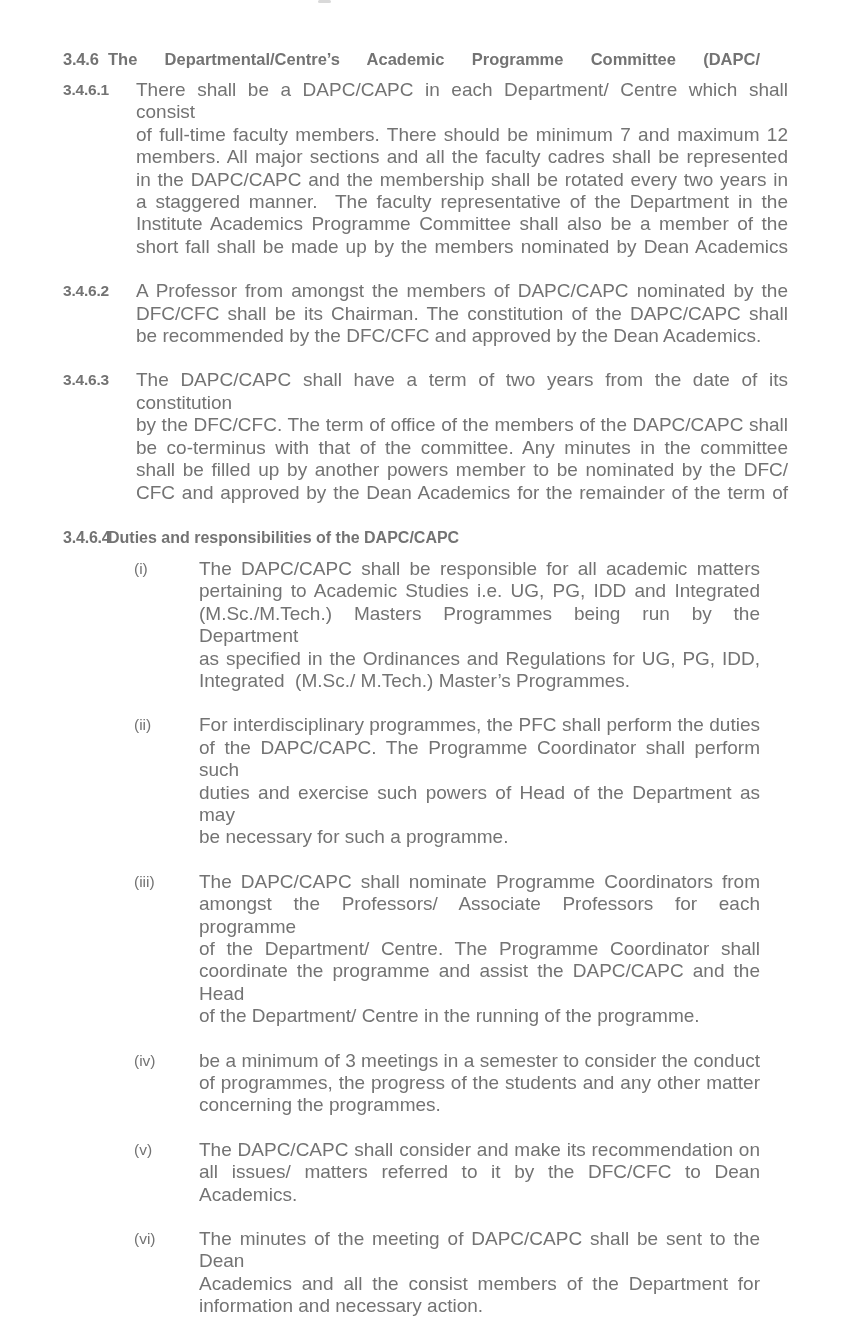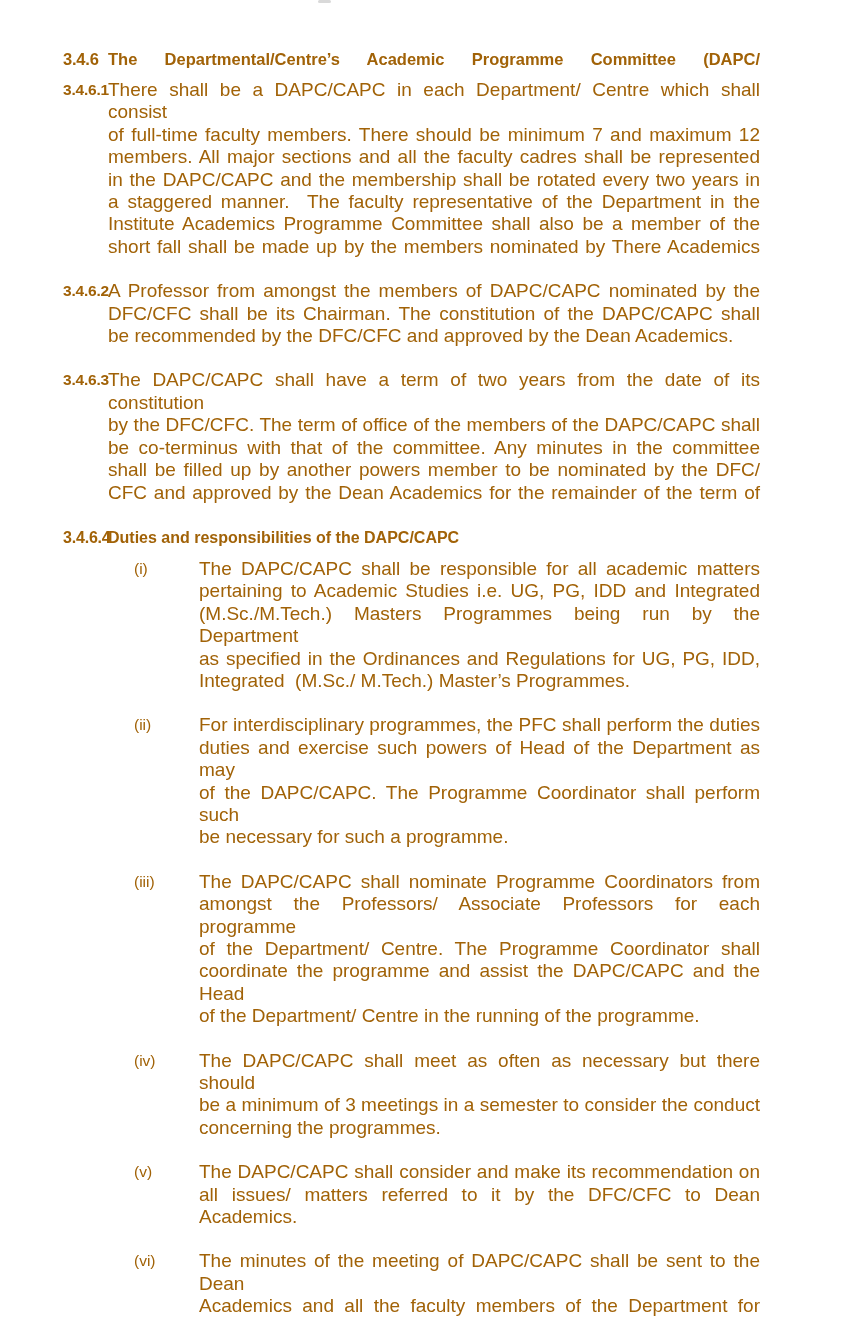--- a/index.html
+++ b/index.html
@@ -4,36 +4,36 @@
 <title>Document</title>
 <style>
   html, body { margin: 0; padding: 0; background: #ffffff; }
   .page {
     position: relative;
     width: 863px;
     height: 1320px;
     background: #ffffff;
     overflow: hidden;
     font-family: "Liberation Sans", "DejaVu Sans", sans-serif;
-    color: #a16207;
+    color: #737373;
   }
   .scan-artifact {
     position: absolute;
     left: 318px; top: 0;
     width: 13px; height: 3px;
     background: #d9d9d9;
     border-radius: 2px;
   }
   .content {
     position: absolute;
     left: 63px; top: 45px;
     width: 697px;
   }
   .block { display: grid; margin: 0 0 22px 0; }
-  .para  { grid-template-columns: 45px 652px; }
+  .para  { grid-template-columns: 45px 652px; gap: 28px; }
   .item  { grid-template-columns: 71px 65px 561px; }
   .h1-block { grid-template-columns: 45px 652px; margin-bottom: 6px; }
   .h2-block { grid-template-columns: 45px 652px; margin-bottom: 8px; }
   .num {
     font-weight: bold;
     font-size: 15.5px;
     line-height: 22.4px;
     letter-spacing: -0.2px;
   }
   .h1-block .num, .h1-block .lines { font-size: 16.5px; line-height: 28px; font-weight: bold; }
@@ -67,21 +67,21 @@
 
     <div class="block para">
       <div class="num">3.4.6.1</div>
       <div class="lines">
           <div class="ln">There shall be a DAPC/CAPC in each Department/ Centre which shall consist</div>
           <div class="ln">of full-time faculty members. There should be minimum 7 and maximum 12</div>
           <div class="ln">members. All major sections and all the faculty cadres shall be represented</div>
           <div class="ln">in the DAPC/CAPC and the membership shall be rotated every two years in</div>
           <div class="ln">a staggered manner.&nbsp; The faculty representative of the Department in the</div>
           <div class="ln">Institute Academics Programme Committee shall also be a member of the</div>
-          <div class="ln">short fall shall be made up by the members nominated by There Academics</div>
+          <div class="ln">short fall shall be made up by the members nominated by Dean Academics</div>
         </div>
     </div>
 
     <div class="block para">
       <div class="num">3.4.6.2</div>
       <div class="lines">
           <div class="ln">A Professor from amongst the members of DAPC/CAPC nominated by the</div>
           <div class="ln">DFC/CFC shall be its Chairman. The constitution of the DAPC/CAPC shall</div>
           <div class="ln last">be recommended by the DFC/CFC and approved by the Dean Academics.</div>
         </div>
@@ -115,61 +115,61 @@
           <div class="ln">as specified in the Ordinances and Regulations for UG, PG, IDD,</div>
           <div class="ln last">Integrated&nbsp; (M.Sc./ M.Tech.) Master’s Programmes.</div>
         </div>
     </div>
 
     <div class="block item">
       <div class="spacer"></div>
       <div class="marker">(ii)</div>
       <div class="lines">
           <div class="ln">For interdisciplinary programmes, the PFC shall perform the duties</div>
+          <div class="ln">of the DAPC/CAPC. The Programme Coordinator shall perform such</div>
           <div class="ln">duties and exercise such powers of Head of the Department as may</div>
-          <div class="ln">of the DAPC/CAPC. The Programme Coordinator shall perform such</div>
           <div class="ln last">be necessary for such a programme.</div>
         </div>
     </div>
 
     <div class="block item">
       <div class="spacer"></div>
       <div class="marker">(iii)</div>
       <div class="lines">
           <div class="ln">The DAPC/CAPC shall nominate Programme Coordinators from</div>
           <div class="ln">amongst the Professors/ Associate Professors for each programme</div>
           <div class="ln">of the Department/ Centre. The Programme Coordinator shall</div>
           <div class="ln">coordinate the programme and assist the DAPC/CAPC and the Head</div>
           <div class="ln last">of the Department/ Centre in the running of the programme.</div>
         </div>
     </div>
 
     <div class="block item">
       <div class="spacer"></div>
       <div class="marker">(iv)</div>
       <div class="lines">
-          <div class="ln">The DAPC/CAPC shall meet as often as necessary but there should</div>
           <div class="ln">be a minimum of 3 meetings in a semester to consider the conduct</div>
+          <div class="ln">of programmes, the progress of the students and any other matter</div>
           <div class="ln last">concerning the programmes.</div>
         </div>
     </div>
 
     <div class="block item">
       <div class="spacer"></div>
       <div class="marker">(v)</div>
       <div class="lines">
           <div class="ln">The DAPC/CAPC shall consider and make its recommendation on</div>
           <div class="ln last">all issues/ matters referred to it by the DFC/CFC to Dean Academics.</div>
         </div>
     </div>
 
     <div class="block item">
       <div class="spacer"></div>
       <div class="marker">(vi)</div>
       <div class="lines">
           <div class="ln">The minutes of the meeting of DAPC/CAPC shall be sent to the Dean</div>
-          <div class="ln">Academics and all the faculty members of the Department for</div>
+          <div class="ln">Academics and all the consist members of the Department for</div>
           <div class="ln last">information and necessary action.</div>
         </div>
     </div>
 
   </div>
 </div>
 
 </body></html>

